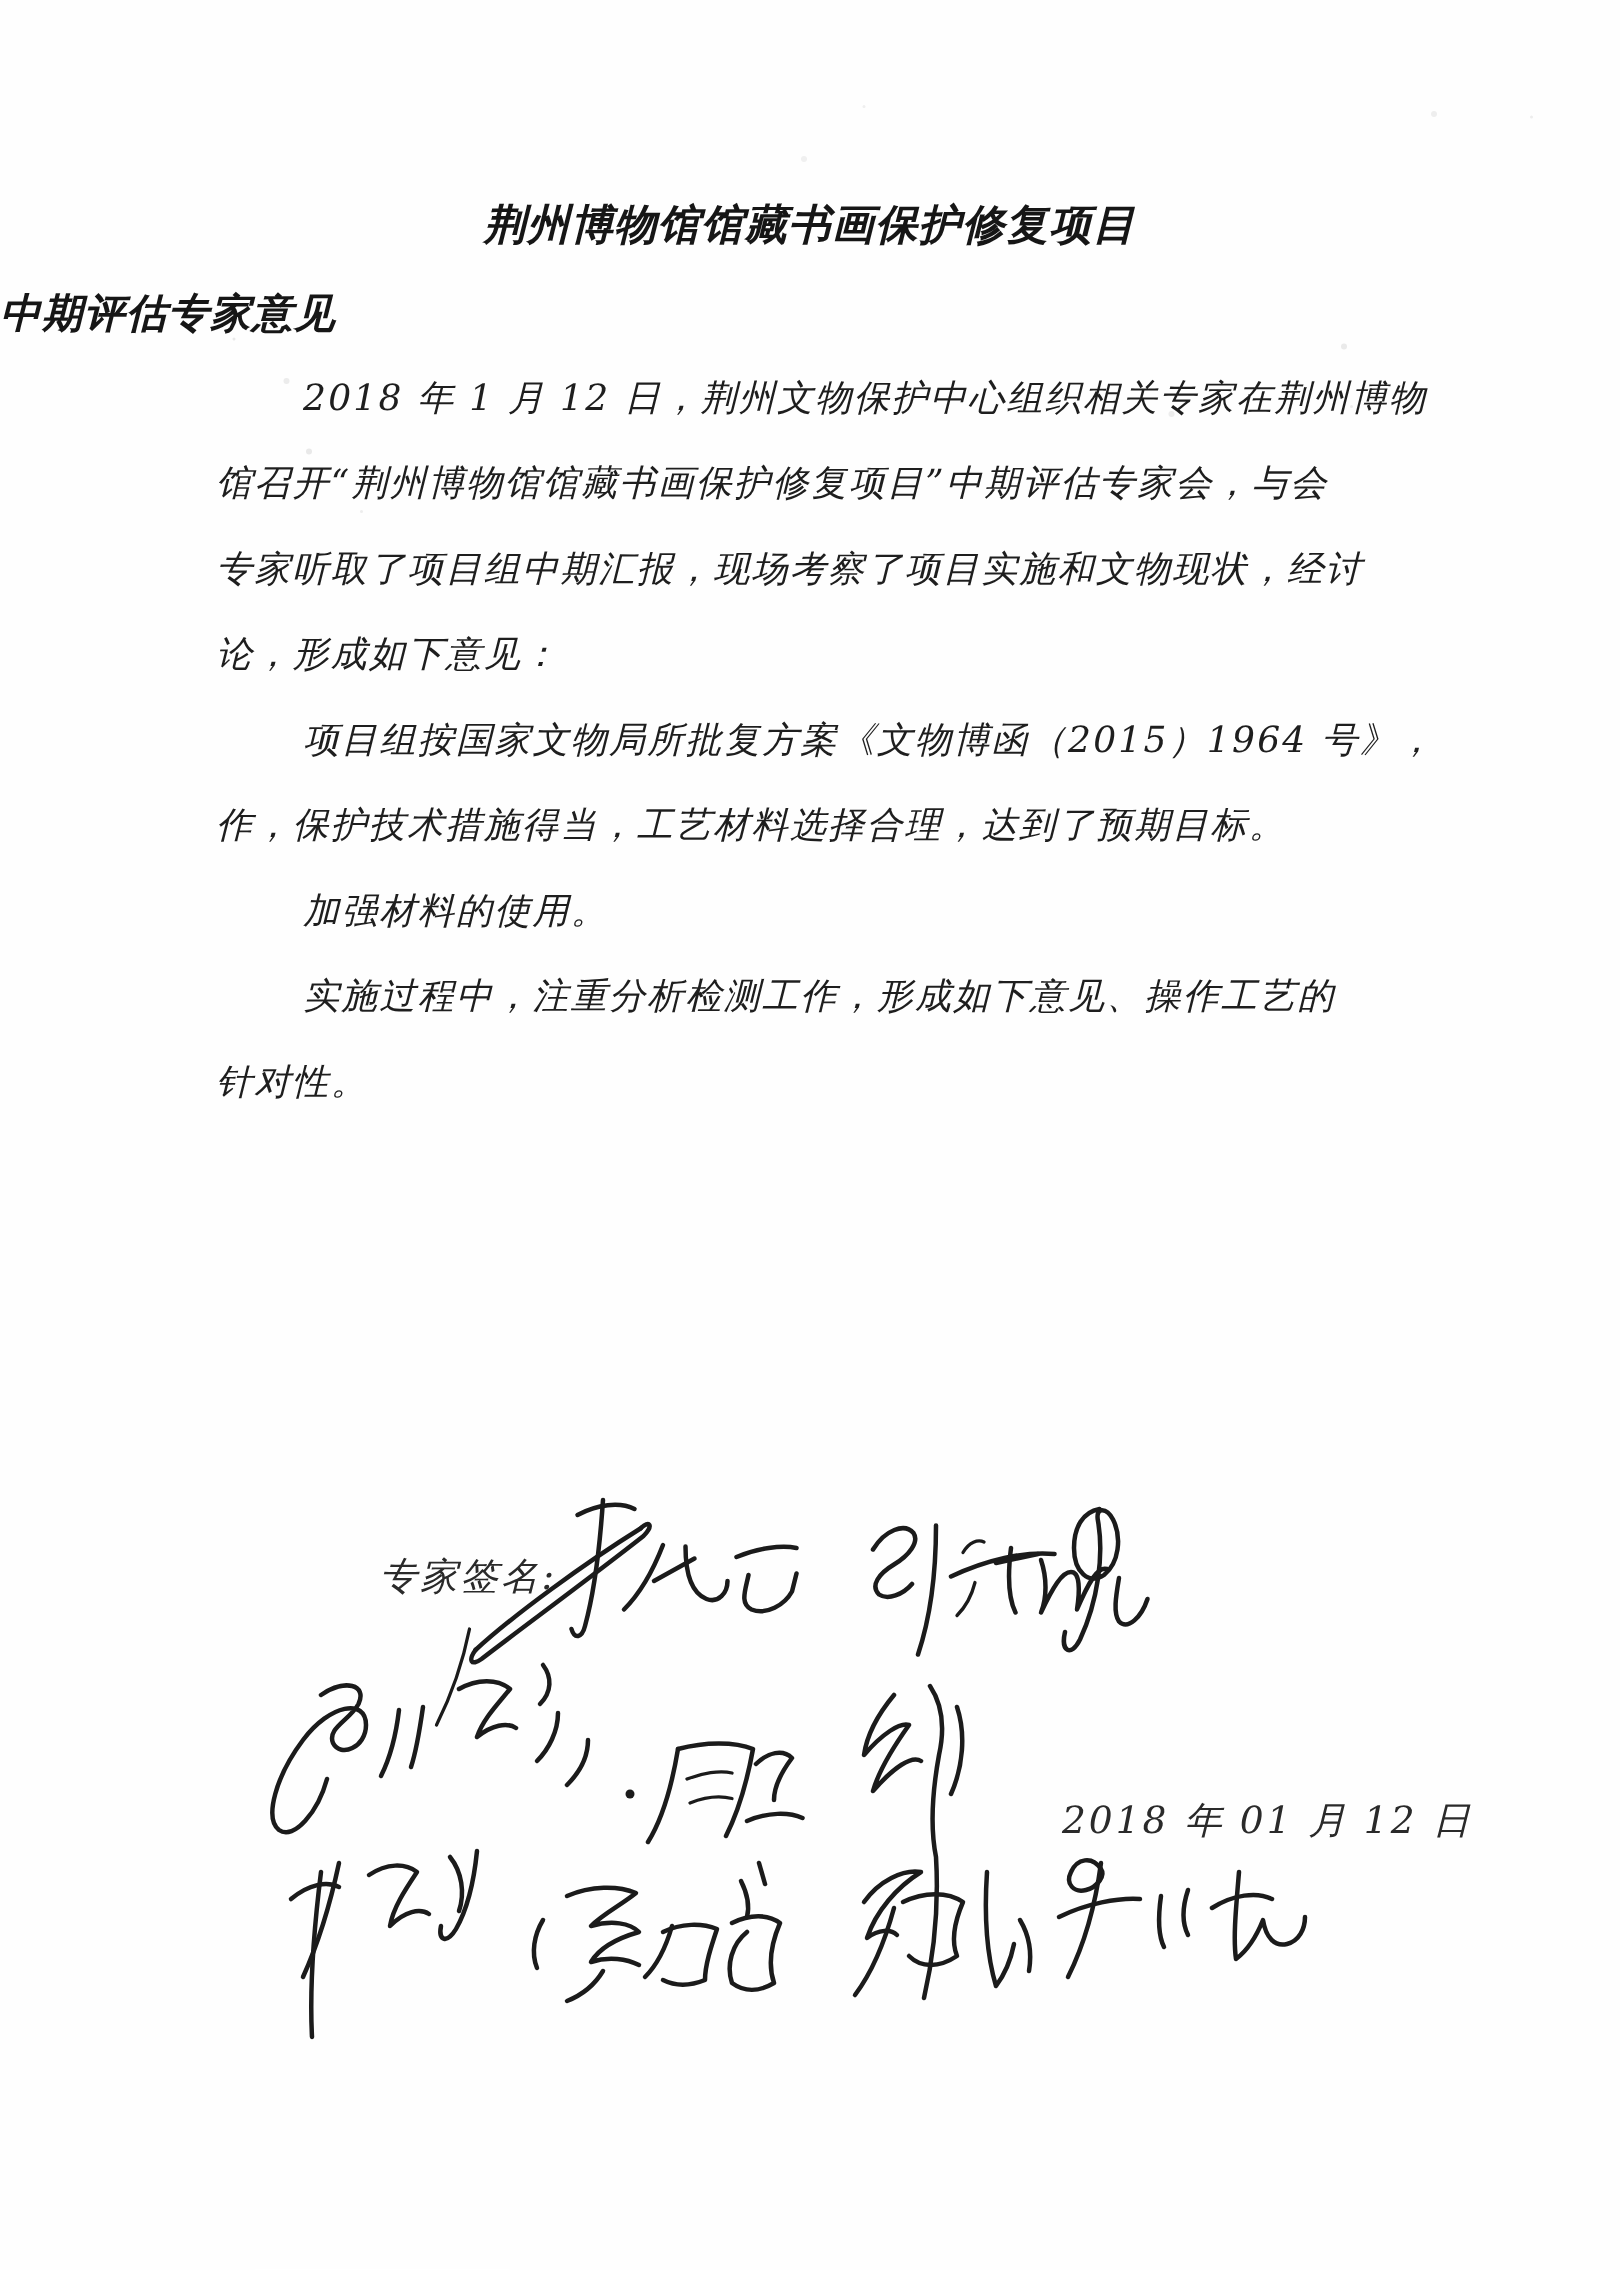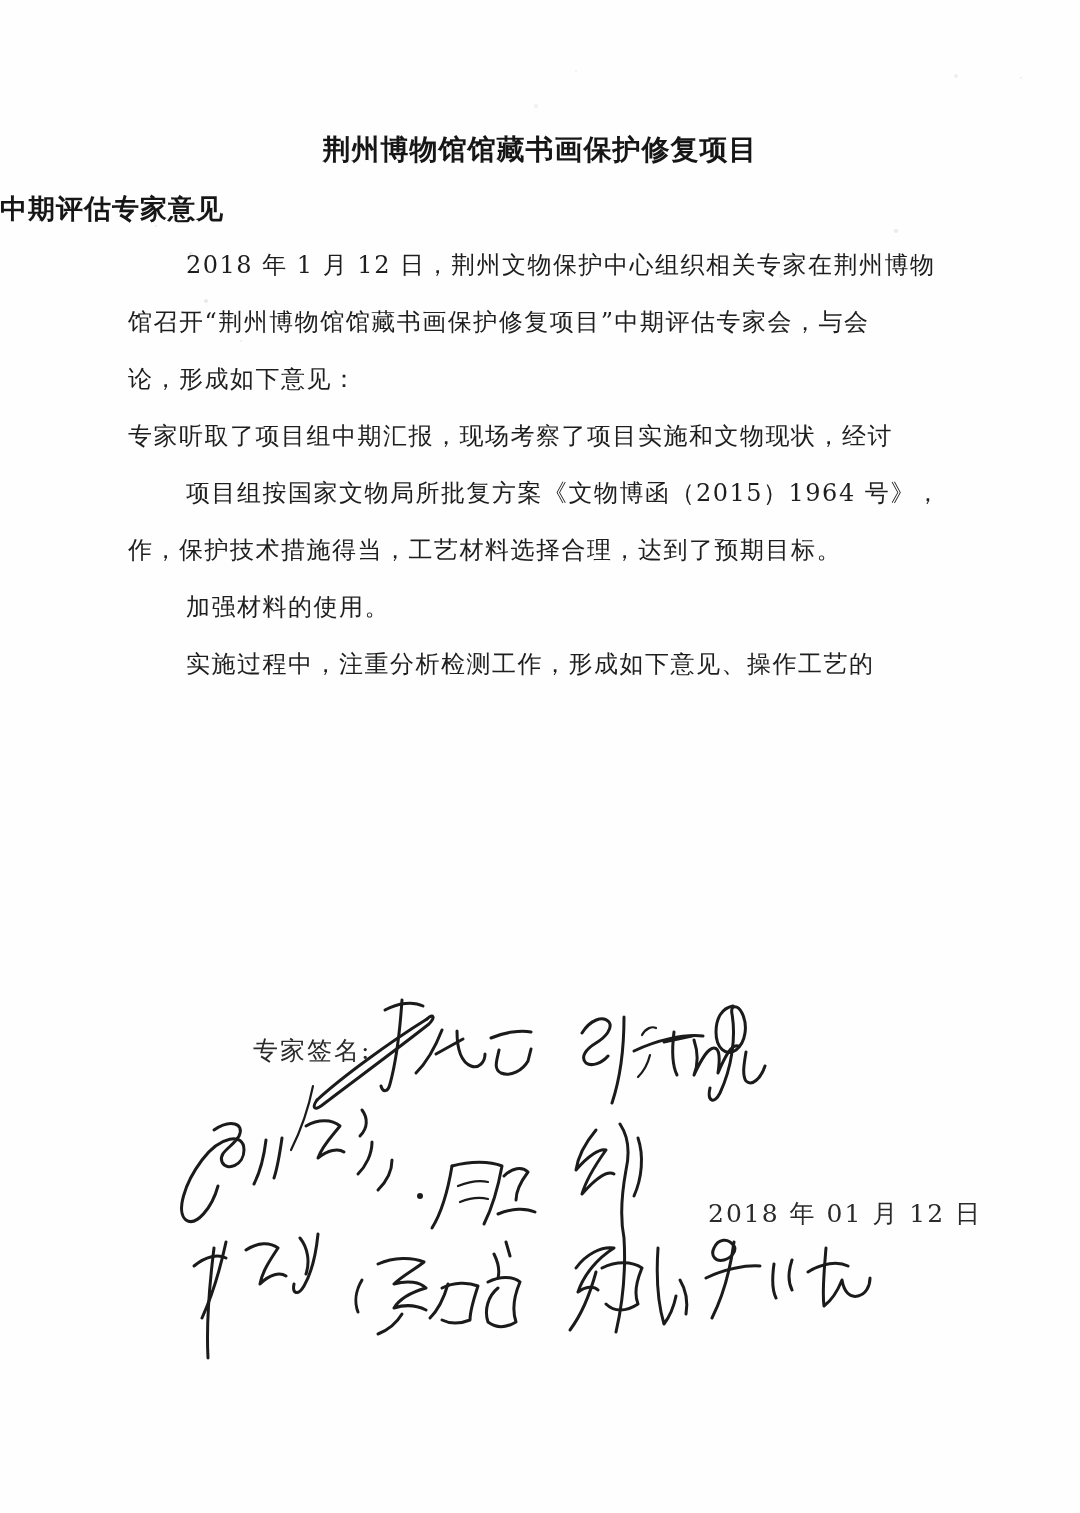--- a/index.html
+++ b/index.html
@@ -3,36 +3,37 @@
 <meta charset="utf-8">
 <style>
   html,body{margin:0;padding:0;background:#ffffff;}
   .page{
     position:relative;
     width:1080px;height:1513px;
     background:#fefefe;
     font-family:"DejaVu Serif","Liberation Serif",serif;
     color:#1d1d1d;
     overflow:hidden;
+    font-style:italic;
   }
   .doc-title{
     position:absolute;top:131px;left:0;width:100%;
     text-align:center;
     font-family:"DejaVu Sans","Liberation Sans",sans-serif;
     font-weight:bold;font-size:28px;letter-spacing:1px;
     color:#161616;
   }
   .doc-subtitle{
     position:absolute;top:191px;left:0;width:100%;
     font-family:"DejaVu Sans","Liberation Sans",sans-serif;
     font-weight:bold;font-size:27px;letter-spacing:1px;
     color:#161616;
   }
   .body-text{
-    position:absolute;left:128px;top:237px;width:800px;
+    position:absolute;left:144px;top:237px;width:800px;
   }
   .body-line{
     height:57px;line-height:57px;
     font-size:24px;letter-spacing:1.5px;
     white-space:nowrap;
     color:#1e1e1e;
   }
   .indent{padding-left:58px;}
   .sig-label{
     position:absolute;left:205px;top:1034px;
@@ -63,26 +64,27 @@
 <div class="page">
 
   <div class="scan-noise"></div>
 
   <div class="doc-title">荆州博物馆馆藏书画保护修复项目</div>
   <div class="doc-subtitle">中期评估专家意见</div>
 
   <div class="body-text">
     <div class="body-line indent">2018 年 1 月 12 日，荆州文物保护中心组织相关专家在荆州博物</div>
     <div class="body-line">馆召开“荆州博物馆馆藏书画保护修复项目”中期评估专家会，与会</div>
+    <div class="body-line">专家听取了项目组中期汇报，现场考察了项目实施和文物现状，经讨</div>
     <div class="body-line">论，形成如下意见：</div>
-    <div class="body-line">专家听取了项目组中期汇报，现场考察了项目实施和文物现状，经讨</div>
     <div class="body-line indent">项目组按国家文物局所批复方案《文物博函（2015）1964 号》，</div>
     <div class="body-line">作，保护技术措施得当，工艺材料选择合理，达到了预期目标。</div>
     <div class="body-line indent">加强材料的使用。</div>
     <div class="body-line indent">实施过程中，注重分析检测工作，形成如下意见、操作工艺的</div>
+    <div class="body-line">针对性。</div>
   </div>
 
   <div class="sig-label">专家签名:</div>
   <div class="sig-date">2018 年 01 月 12 日</div>
 
   <svg class="sig-overlay" viewBox="0 0 800 420" xmlns="http://www.w3.org/2000/svg" aria-hidden="true">
 
     <g>
       <path class="thin" d="M163,106 C159,126 151,150 141,170"></path>
     </g>

